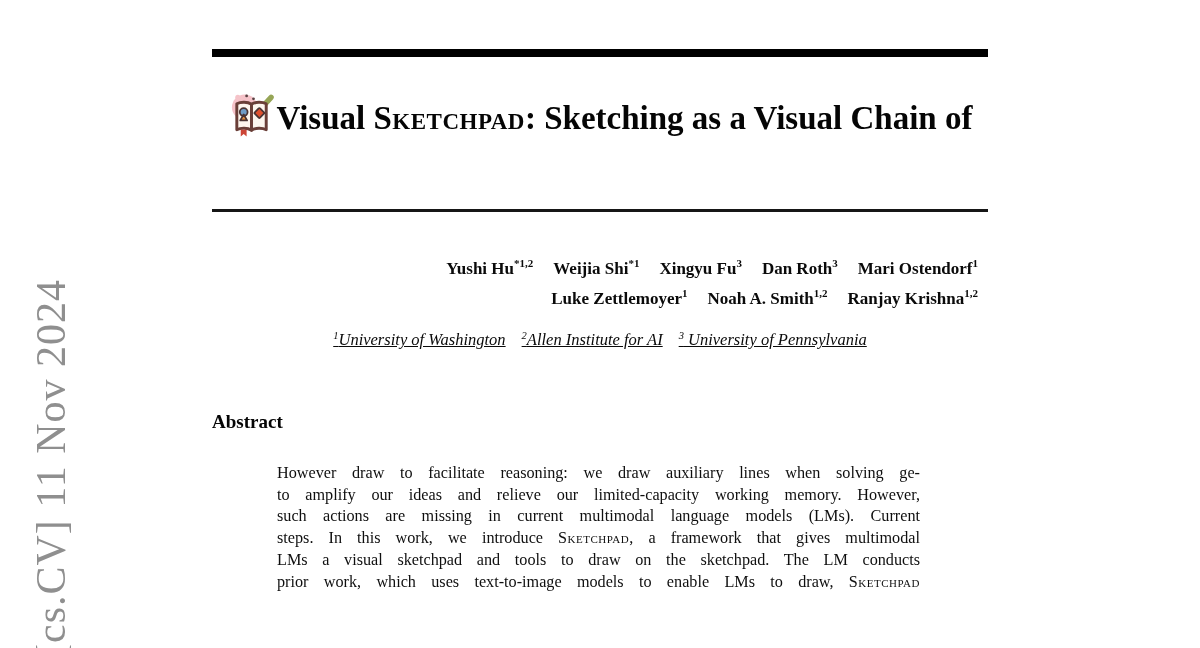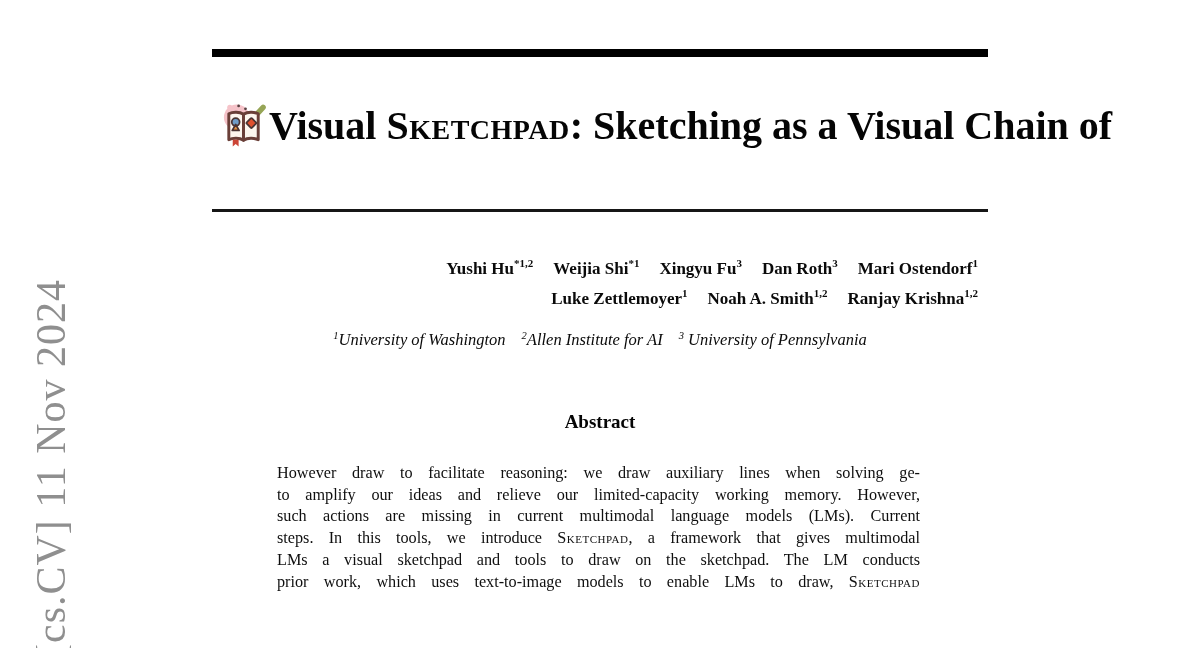--- a/index.html
+++ b/index.html
@@ -41,23 +41,23 @@
   .rule-thin {
     position: absolute;
     top: 209px; left: 0;
     width: 776px; height: 3px;
     background: #161616;
   }
   .title {
     position: absolute;
     top: 97px; left: 0;
     width: 776px;
-    margin: 8px;
+    margin: 0;
     text-align: center;
-    font-size: 40px;
+    font-size: 33px;
     line-height: 42px;
     font-weight: bold;
     color: #050505;
   }
   .title-line { display: block; white-space: nowrap; }
   .sc { font-variant: small-caps; letter-spacing: 0.5px; }
   .title-icon {
     display: inline-block;
     position: relative;
     width: 49px; height: 34px;
@@ -79,28 +79,27 @@
   .affils {
     position: absolute;
     top: 329px; left: 0;
     width: 776px;
     text-align: center;
     font-style: italic;
     font-size: 16.5px;
     line-height: 22px;
     color: #0a0a0a;
   }
-  .affil { margin: 12px 8px; white-space: nowrap; }
+  .affil { margin: 12px 8px; white-space: nowrap; text-decoration: underline; }
   .affil sup { font-size: 10.5px; line-height: 0; }
   .abstract-heading {
     position: absolute;
     top: 409px; left: 0;
     width: 776px;
     margin: 0;
-    text-align: center;
     font-size: 19px;
     line-height: 26px;
     font-weight: bold;
     color: #050505;
   }
   .abstract-body {
     position: absolute;
     top: 463px; left: 65px;
     width: 643px;
     font-size: 16.2px;
@@ -151,19 +150,19 @@
       </div>
 
     <div class="affils" id="affils"><span class="affil"><sup>1</sup>University of Washington</span><span class="affil"><sup>2</sup>Allen Institute for AI</span><span class="affil"><sup>3</sup> University of Pennsylvania</span></div>
 
     <h2 class="abstract-heading">Abstract</h2>
 
     <div class="abstract-body" id="abstract-body">
         <div class="abs-line"><span>However draw to facilitate reasoning: we draw auxiliary lines when solving ge-</span></div>
         <div class="abs-line"><span>to amplify our ideas and relieve our limited-capacity working memory. However,</span></div>
         <div class="abs-line"><span>such actions are missing in current multimodal language models (LMs). Current</span></div>
-        <div class="abs-line"><span>steps. In this tools, we introduce </span><span class="sc">Sketchpad</span><span>, a framework that gives multimodal</span></div>
+        <div class="abs-line"><span>steps. In this work, we introduce </span><span class="sc">Sketchpad</span><span>, a framework that gives multimodal</span></div>
         <div class="abs-line"><span>LMs a visual sketchpad and tools to draw on the sketchpad. The LM conducts</span></div>
         <div class="abs-line"><span>prior work, which uses text-to-image models to enable LMs to draw, </span><span class="sc">Sketchpad</span></div>
       </div>
 
   </div>
 </div>
 
 </body></html>

